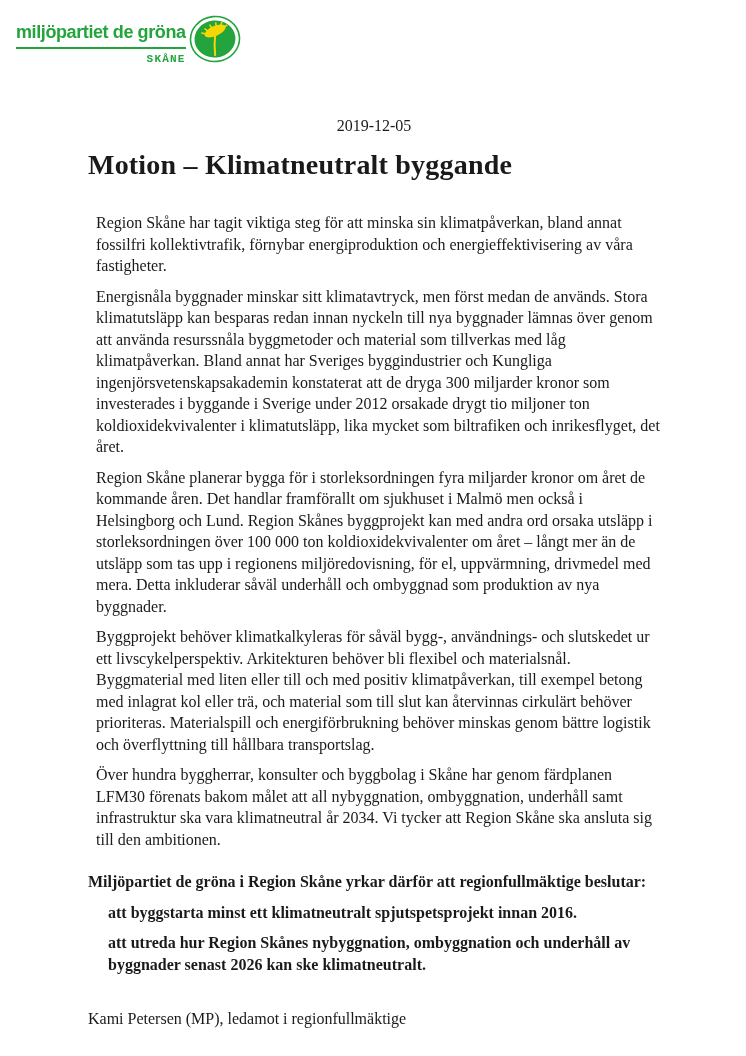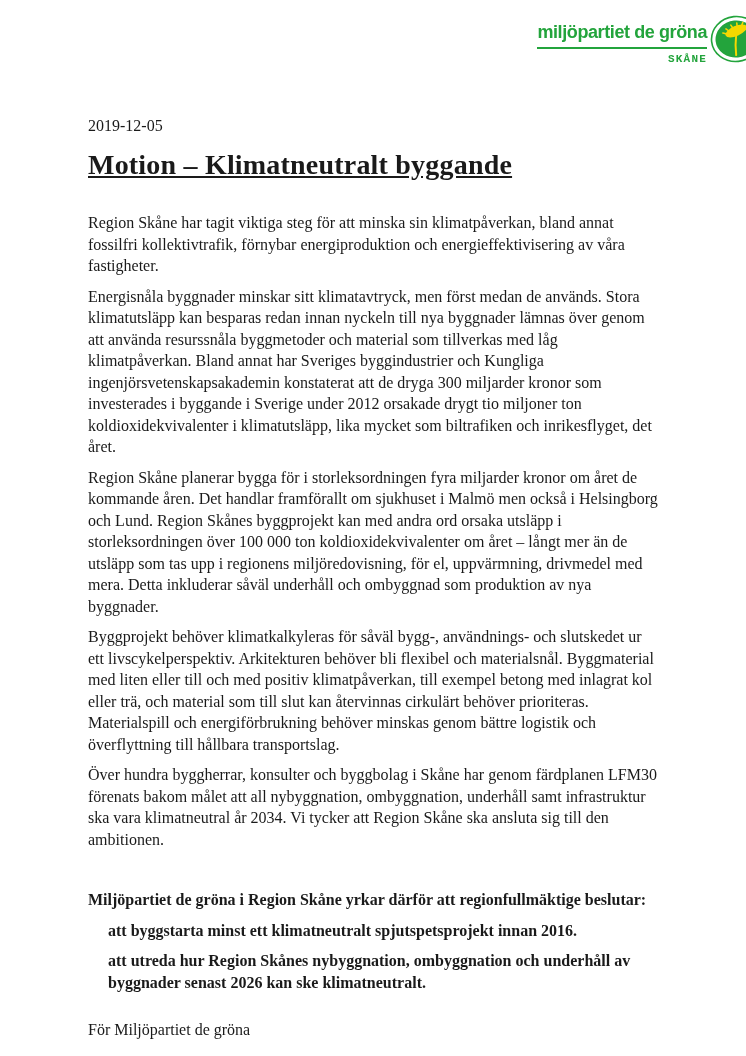--- a/index.html
+++ b/index.html
@@ -13,21 +13,21 @@
     color: #1a1a1a;
   }
 
   
   .letterhead {
     position: absolute;
     top: 14px;
     left: 0;
     width: 100%;
     display: flex;
-    justify-content: flex-end;
+    justify-content: flex-start;
   }
   .logo-block {
     display: flex;
     align-items: flex-start;
     transform: translateX(16px);
   }
   .wordmark-col {
     display: flex;
     flex-direction: column;
     width: fit-content;
@@ -65,37 +65,37 @@
   .content {
     position: absolute;
     top: 0;
     left: 88px;
     width: 572px;
   }
   .date {
     margin: 115px 0 0 0;
     font-size: 16px;
     line-height: 21px;
+    text-align: center;
   }
   .doc-title {
     margin: 13px 0 16px 0;
     font-size: 28px;
     line-height: 32px;
     font-weight: bold;
     letter-spacing: 0.2px;
-    text-decoration: underline;
   }
   .body-par {
     font-size: 16px;
     line-height: 21.5px;
-    margin: 0 0 9px 0;
+    margin: 0 0 9px 8px;
   }
   .first-par { margin-top: 31px; }
 
-  .resolution { margin-top: 39px; }
+  .resolution { margin-top: 21px; }
   .resolution p {
     font-size: 16px;
     line-height: 21.5px;
     font-weight: bold;
     margin: 0 0 9px 0;
   }
   .resolution .att-item { padding-left: 20px; }
 
   .signoff {
     font-size: 16px;
@@ -147,18 +147,17 @@
     <p class="body-par">Region Skåne planerar bygga för i storleksordningen fyra miljarder kronor om året de kommande åren. Det handlar framförallt om sjukhuset i Malmö men också i Helsingborg och Lund. Region Skånes byggprojekt kan med andra ord orsaka utsläpp i storleksordningen över 100 000 ton koldioxidekvivalenter om året – långt mer än de utsläpp som tas upp i regionens miljöredovisning, för el, uppvärmning, drivmedel med mera. Detta inkluderar såväl underhåll och ombyggnad som produktion av nya byggnader.</p>
     <p class="body-par">Byggprojekt behöver klimatkalkyleras för såväl bygg-, användnings- och slutskedet ur ett livscykelperspektiv. Arkitekturen behöver bli flexibel och materialsnål. Byggmaterial med liten eller till och med positiv klimatpåverkan, till exempel betong med inlagrat kol eller trä, och material som till slut kan återvinnas cirkulärt behöver prioriteras. Materialspill och energiförbrukning behöver minskas genom bättre logistik och överflyttning till hållbara transportslag.</p>
     <p class="body-par">Över hundra byggherrar, konsulter och byggbolag i Skåne har genom färdplanen LFM30 förenats bakom målet att all nybyggnation, ombyggnation, underhåll samt infrastruktur ska vara klimatneutral år 2034. Vi tycker att Region Skåne ska ansluta sig till den ambitionen.</p>
 
     <section class="resolution">
       <p>Miljöpartiet de gröna i Region Skåne yrkar därför att regionfullmäktige beslutar:</p>
       <p class="att-item">att byggstarta minst ett klimatneutralt spjutspetsprojekt innan 2016.</p>
       <p class="att-item">att utreda hur Region Skånes nybyggnation, ombyggnation och underhåll av byggnader senast 2026 kan ske klimatneutralt.</p>
     </section>
 
-    <p class="signoff">För Miljöpartiet de gröna</p>
     <p class="signature first">Kami Petersen (MP), ledamot i regionfullmäktige</p>
 
   </main>
 
 </div>
 
 </body></html>

